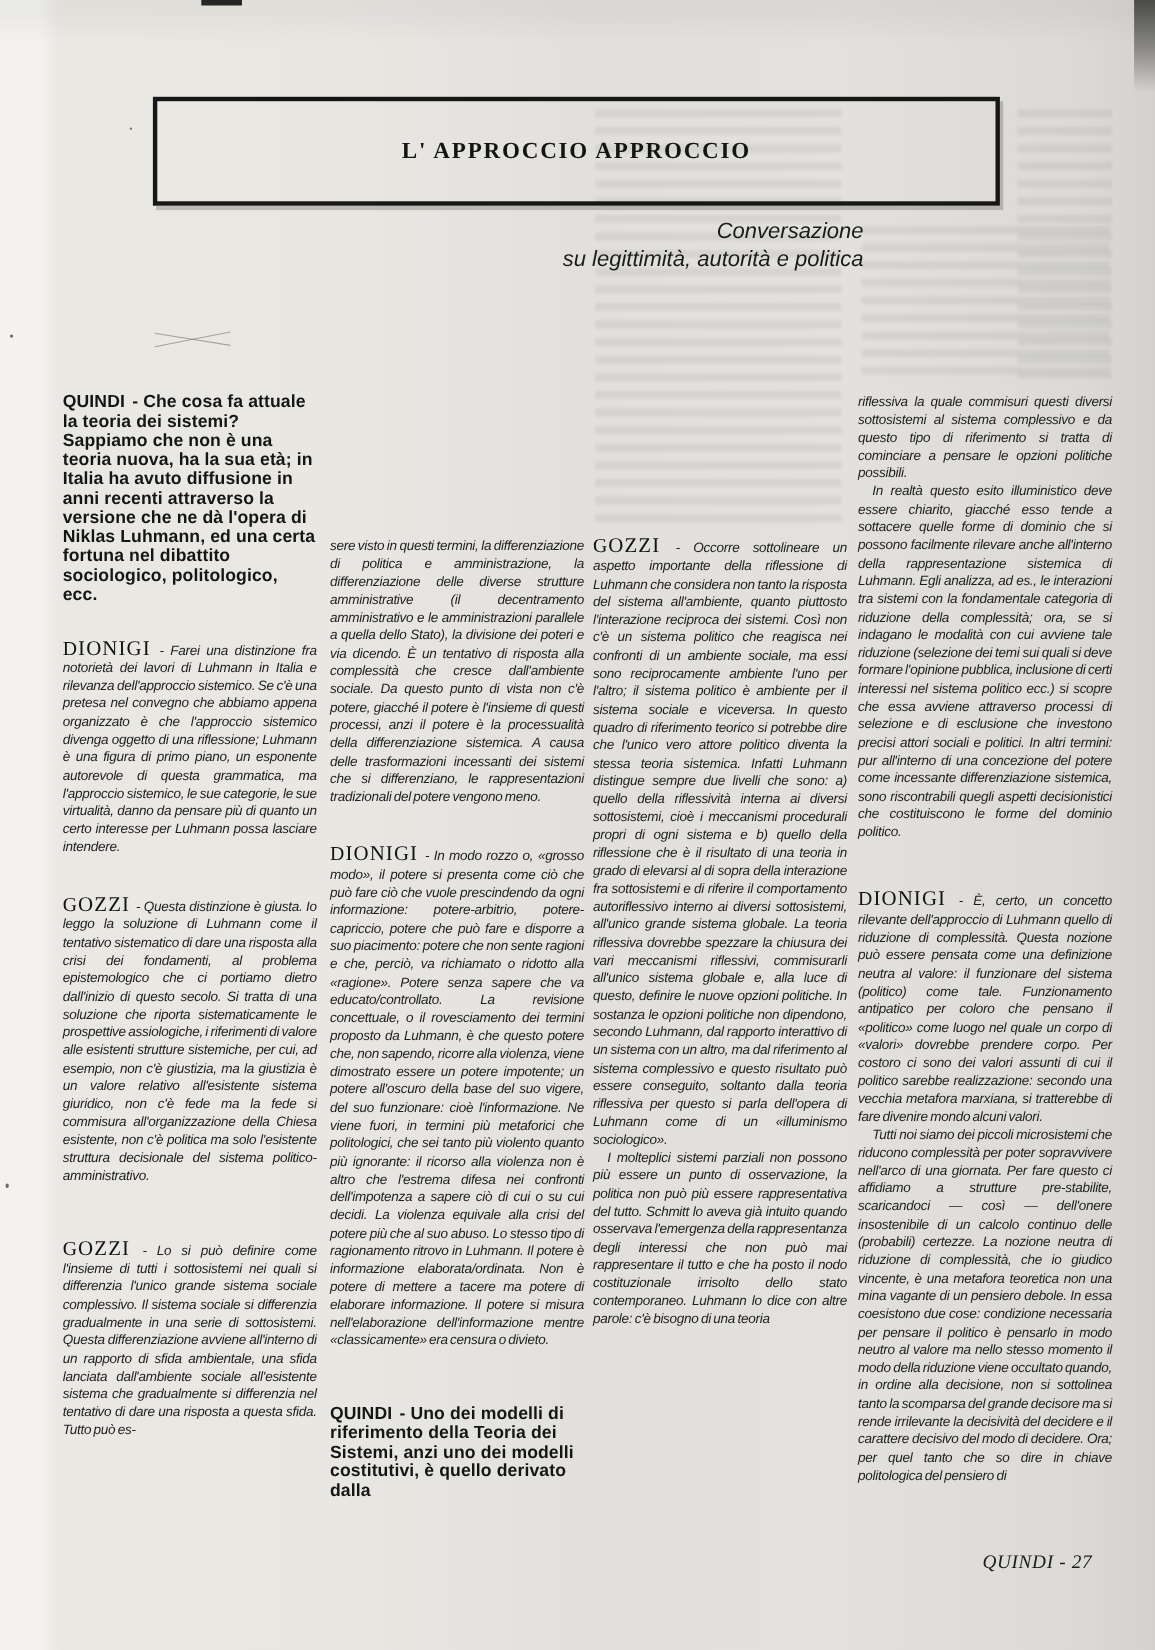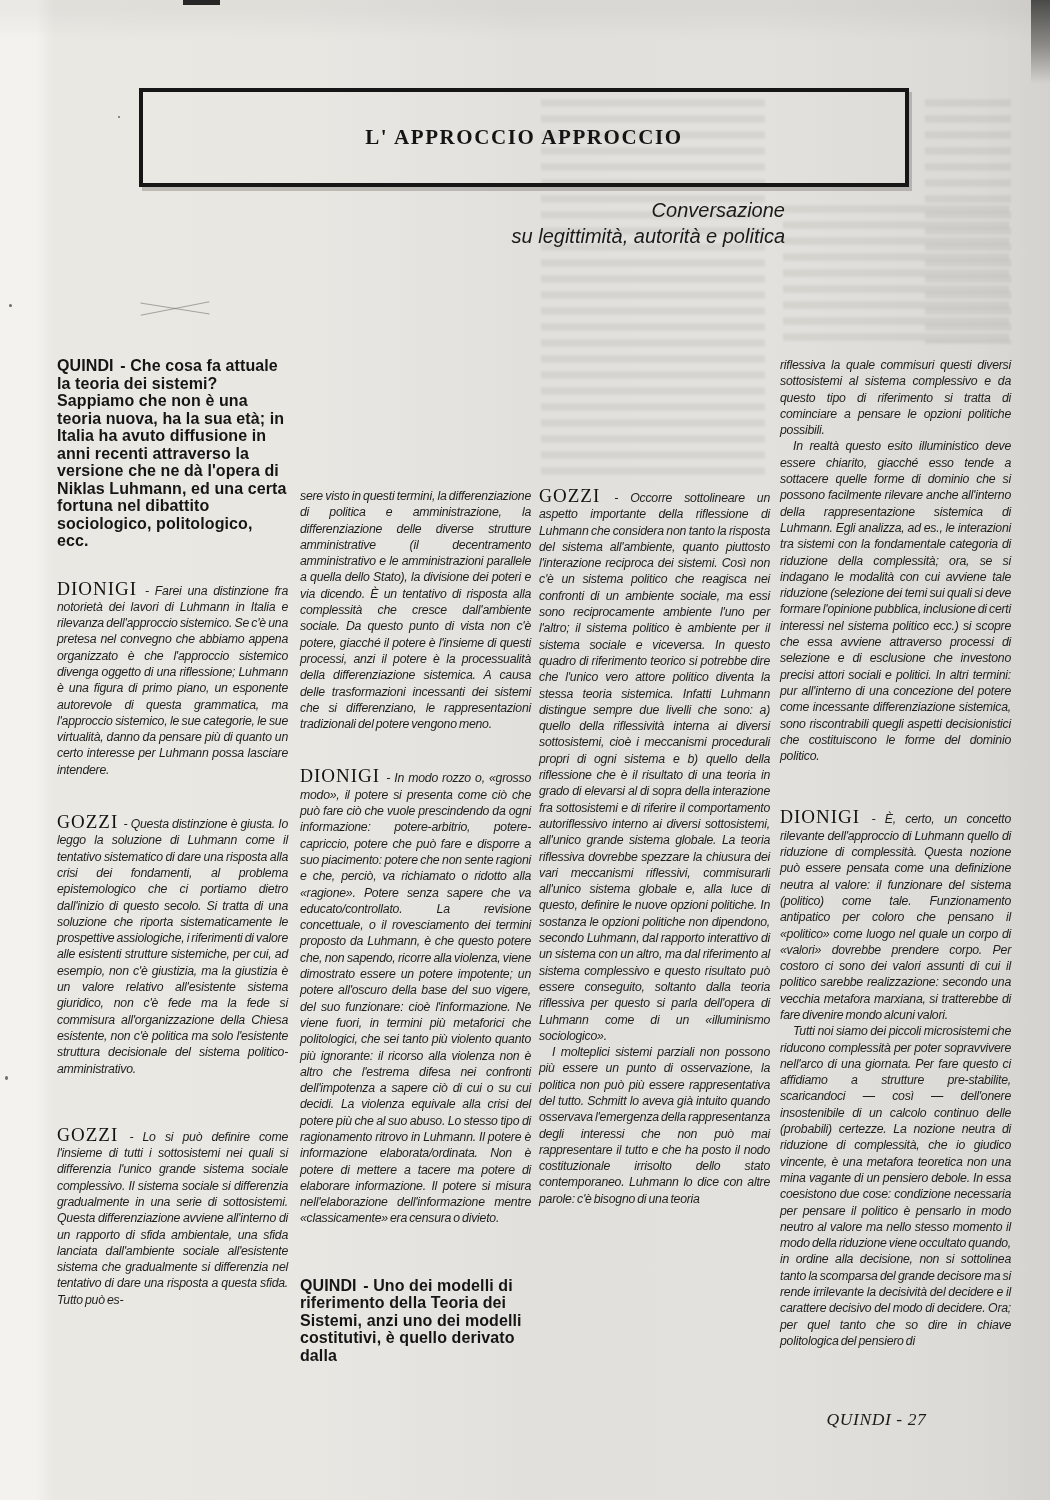--- a/index.html
+++ b/index.html
@@ -46,21 +46,21 @@
   .ind{text-indent:13px;}
   .sp{
     font-family:"Liberation Serif", serif; font-style:normal; font-weight:normal;
     font-size:19px; letter-spacing:1px; color:#131313; display:inline-block;
     margin-right:2px;
   }
   .sp::first-letter{font-size:18px;}
   .spq{font-weight:bold; letter-spacing:0.1px; margin-right:2px;}
   
   .footer{
-    position:absolute; left:760px; top:1409px; width:233px; text-align:center;
+    position:absolute; left:760px; top:1409px; width:233px; text-align:right;
     font-family:"Liberation Serif", serif; font-style:italic; font-size:17.5px;
     letter-spacing:0.6px; color:#1b1b1b;
   }
   
   .bleed{
     position:absolute;
     background:repeating-linear-gradient(180deg,
       rgba(128,130,126,0) 0px, rgba(128,130,126,0) 4px,
       rgba(128,130,126,0.17) 7px, rgba(128,130,126,0.17) 11px,
       rgba(128,130,126,0) 14px, rgba(128,130,126,0) 16px);

